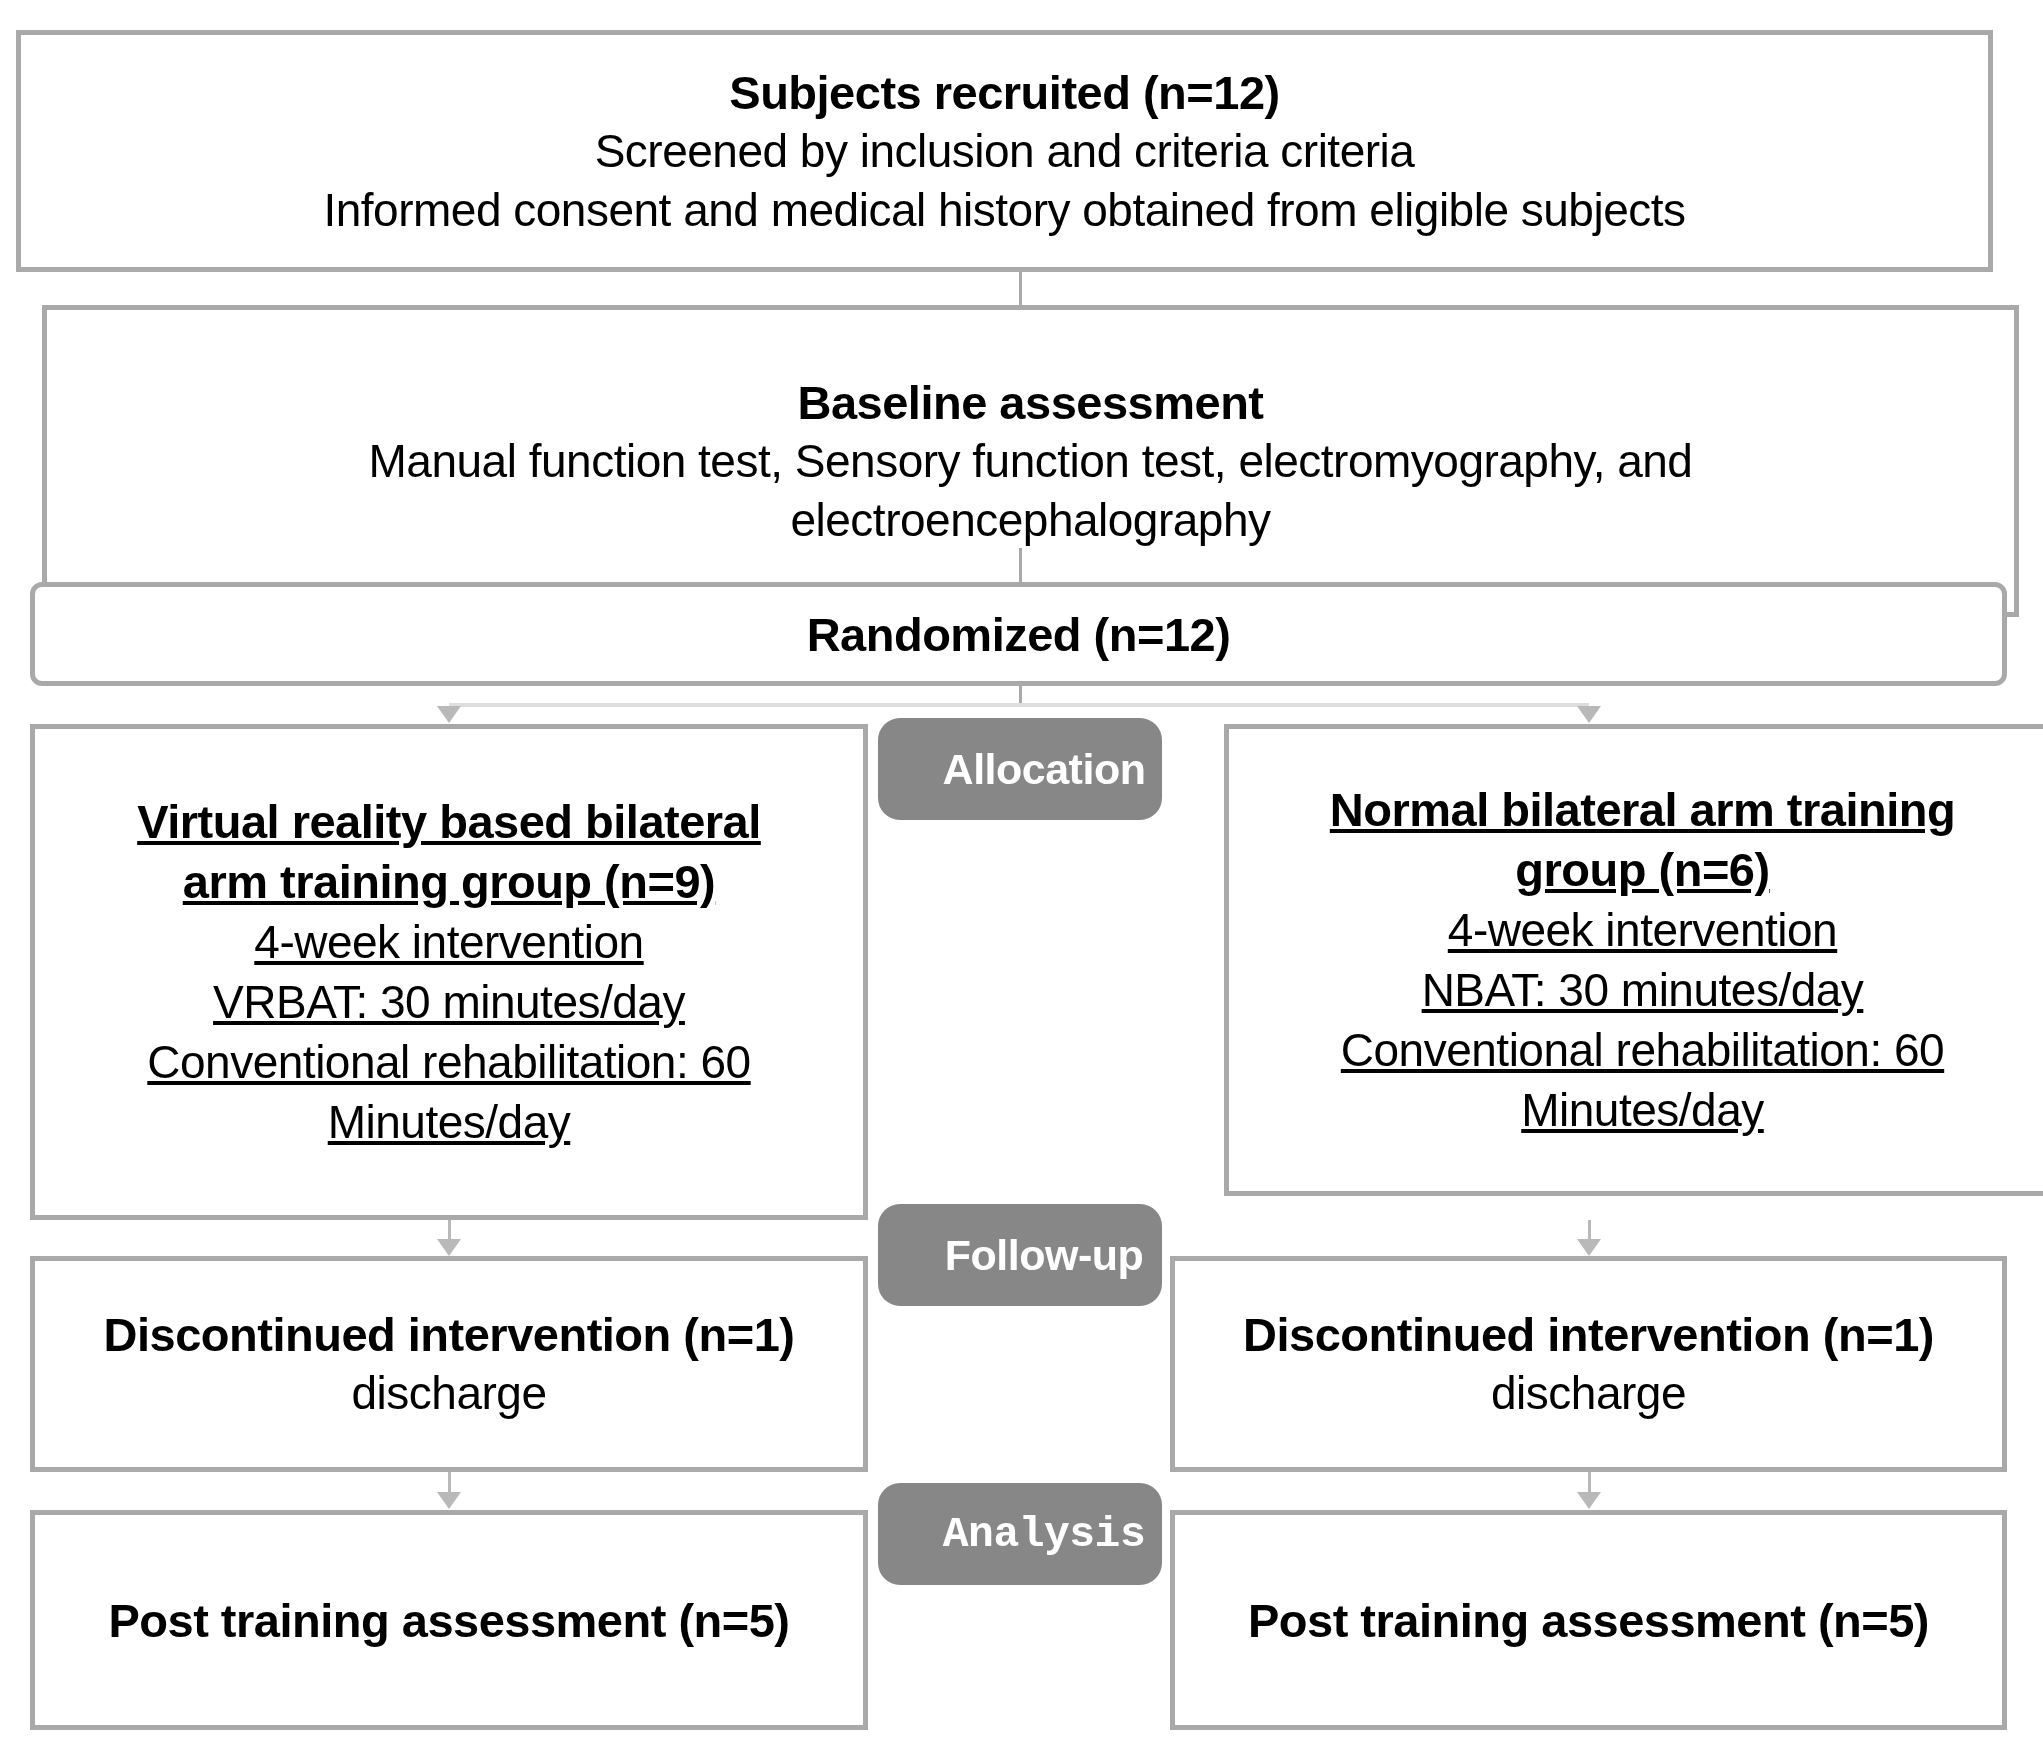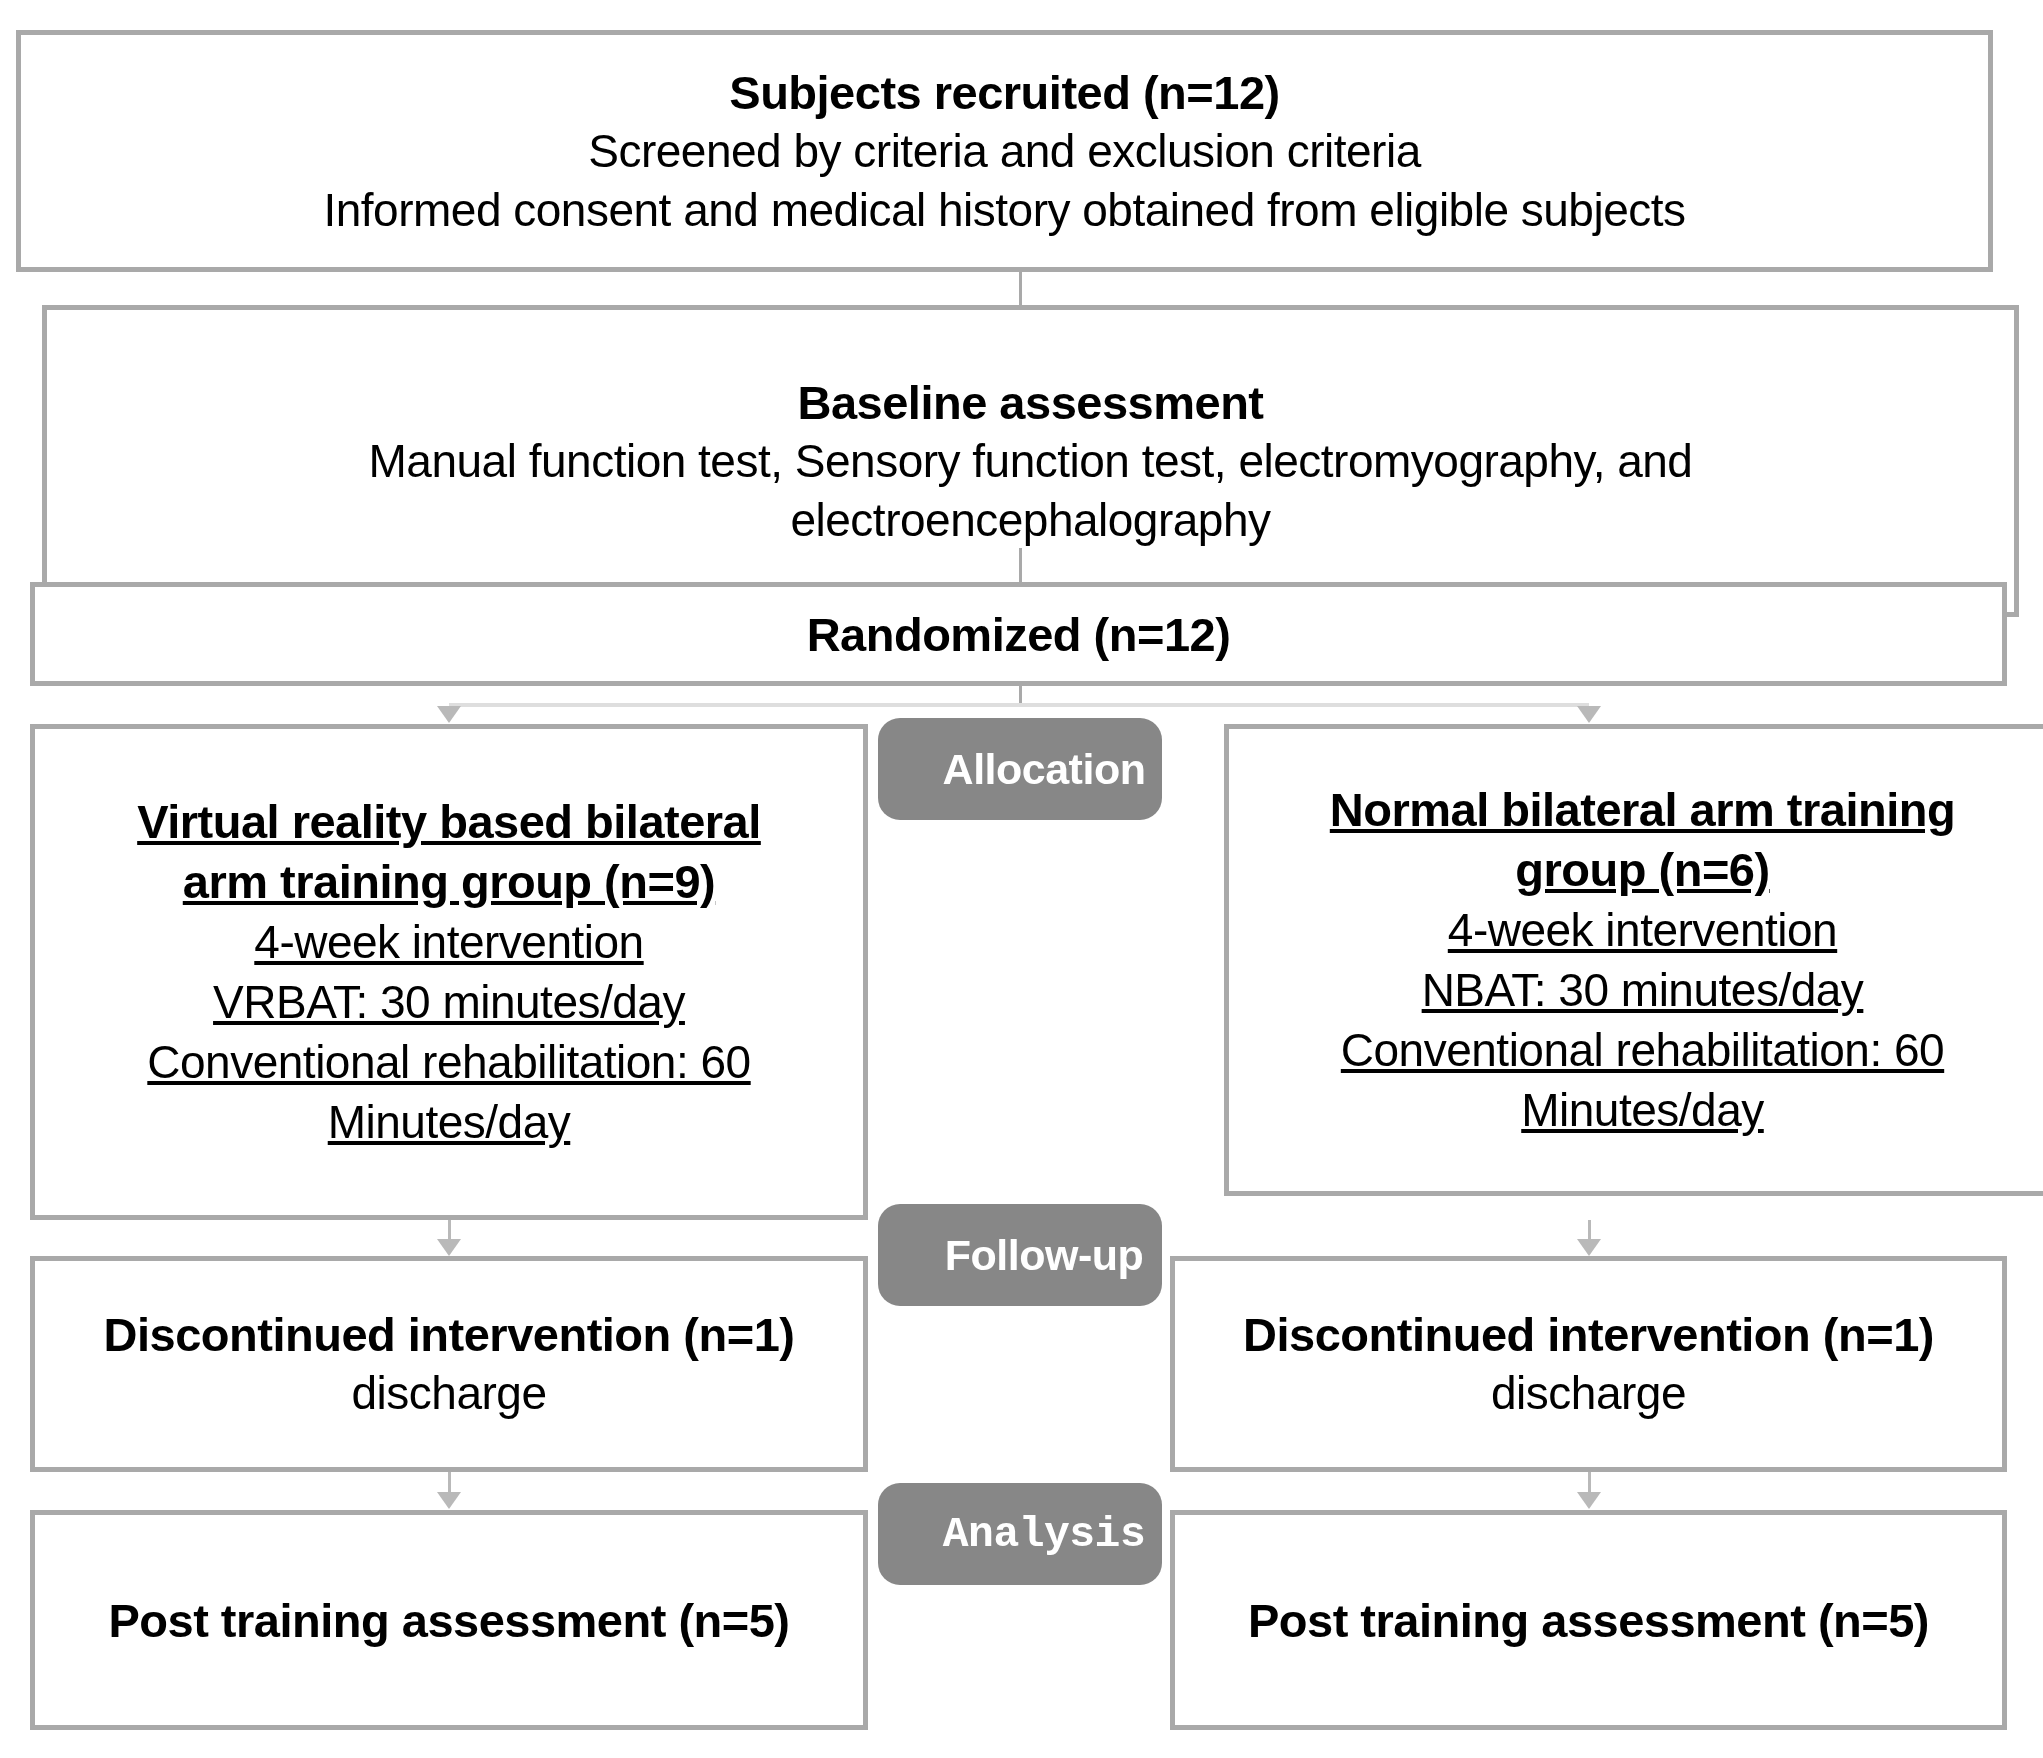--- a/index.html
+++ b/index.html
@@ -39,35 +39,35 @@
   }
   .splitline{position:absolute;height:4px;background:var(--split);}
 </style>
 </head>
 <body>
 
 <div class="canvas">
 
   <div class="box" style="left:16px;top:30px;width:1977px;height:242px;">
     <div class="t tb">Subjects recruited (n=12)</div>
-    <div class="t">Screened by criteria and exclusion criteria</div>
+    <div class="t">Screened by inclusion and criteria criteria</div>
     <div class="t">Informed consent and medical history obtained from eligible subjects</div>
   </div>
 
   <div class="vline" style="left:1019px;top:272px;height:33px;"></div>
 
   <div class="box" style="left:42px;top:305px;width:1977px;height:312px;">
     <div class="t tb">Baseline assessment</div>
     <div class="t">Manual function test, Sensory function test, electromyography, and</div>
     <div class="t">electroencephalography</div>
   </div>
 
   <div class="vline" style="left:1019px;top:548px;height:36px;"></div>
 
-  <div class="box" style="left:30px;top:582px;width:1977px;height:104px;">
+  <div class="box" style="left:30px;top:582px;width:1977px;height:104px;border-radius:12px;">
     <div class="t tb">Randomized (n=12)</div>
   </div>
 
   <div class="vline" style="left:1019px;top:686px;height:21px;"></div>
   <div class="splitline" style="left:449px;top:703px;width:1140px;"></div>
   <div class="ahead" style="left:437px;top:706px;"></div>
   <div class="ahead" style="left:1577px;top:706px;"></div>
 
   <div class="badge" style="top:718px;">
     <div class="t">Allocation</div>

